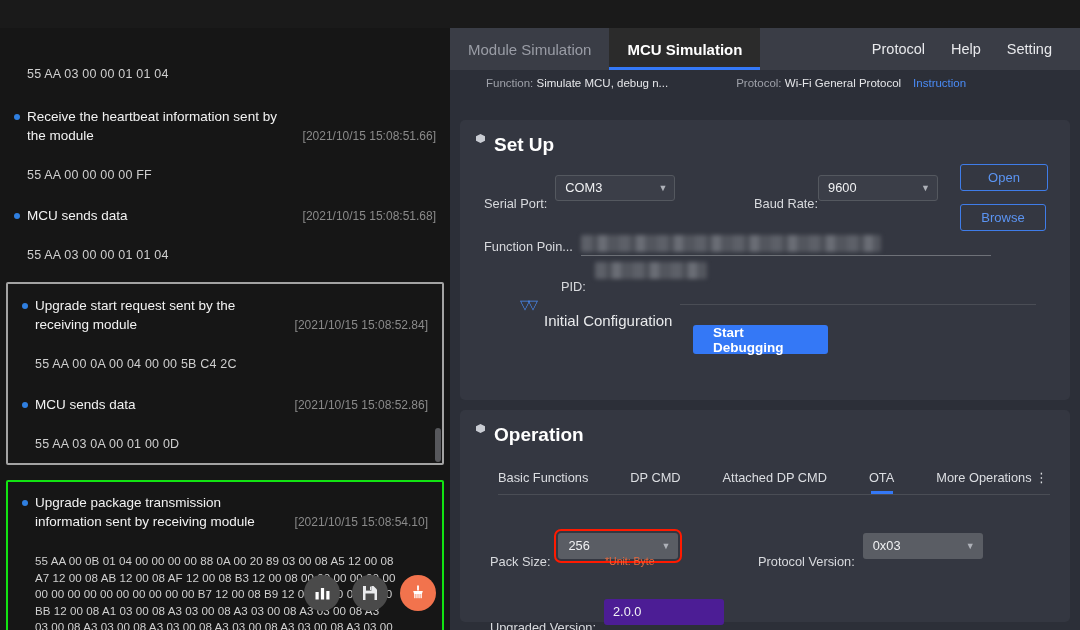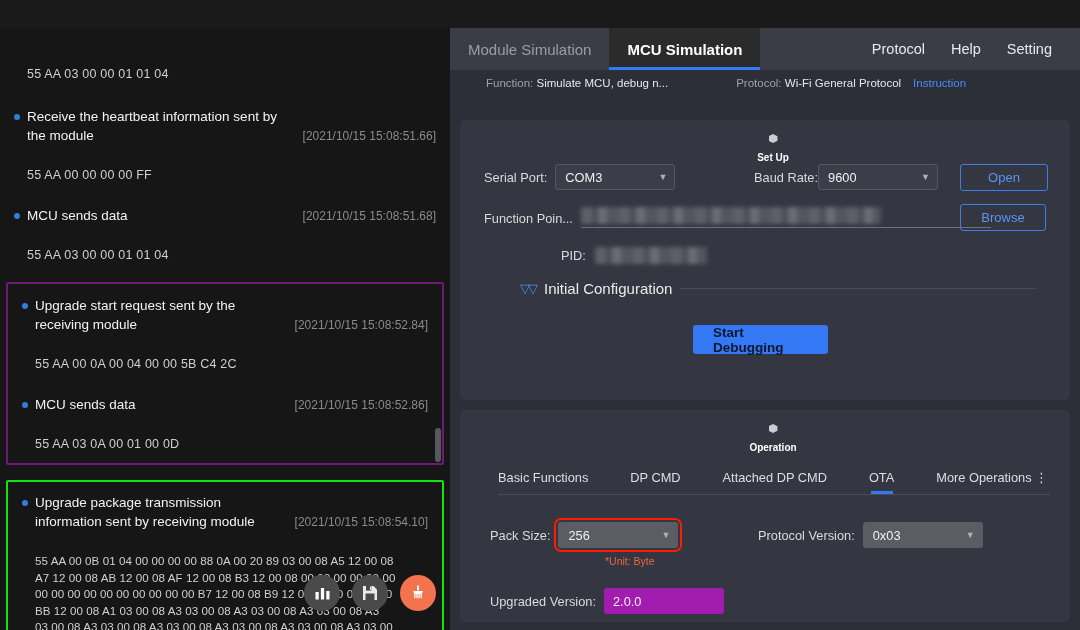--- a/index.html
+++ b/index.html
@@ -58,21 +58,21 @@
     color: #8a8a8a; font-size: 12px; white-space: nowrap;
     margin-left: auto; align-self: flex-end; padding-bottom: 2px;
   }
   .log-body {
     color: #cfcfcf; font-size: 12.5px; line-height: 17px;
     padding-left: 13px; margin-top: 22px;
     letter-spacing: .2px;
   }
   .log-body.hex { font-size: 11.6px; line-height: 16.5px; letter-spacing: .05px; }
 
-  .boxed { border: 2px solid #701a75; border-radius: 2px; margin: 0 6px; padding: 6px 8px 10px; }
+  .boxed { border: 2px solid #a3a3a3; border-radius: 2px; margin: 0 6px; padding: 6px 8px 10px; }
   .boxed.green { border-color: #12e312; }
   .boxed .log-entry { padding: 0 6px; }
 
   
   .lscroll {
     position: absolute; left: 434px; top: 28px; width: 8px; height: 602px;
     background: transparent;
   }
   .lscroll .thumb {
     position: absolute; left: 1px; width: 6px; border-radius: 3px;
@@ -132,31 +132,31 @@
 
   
   .card {
     position: absolute; left: 10px; width: 610px;
     background: #343741; border-radius: 5px;
   }
   #card-setup { top: 92px; height: 280px; }
   #card-op { top: 382px; height: 212px; }
 
   .card-title {
-    display: flex; align-items: center; gap: 9px;
+    display: flex; align-items: flex-start; gap: 9px;
     padding: 14px 0 0 16px;
-    color: #ffffff; font-size: 10px; font-weight: bold; flex-direction: column;
+    color: #ffffff; font-size: 19px; font-weight: bold;
   }
   .hex-dot {
     width: 9px; height: 9px; background: #c9ccd3;
     clip-path: polygon(50% 0,100% 25%,100% 75%,50% 100%,0 75%,0 25%);
   }
 
   .row { position: absolute; display: flex; align-items: center; }
-  .lbl { color: #d8dade; font-size: 12.8px; }
+  .lbl { color: #d8dade; font-size: 12.8px; margin-top: 32px; }
 
   .select {
     position: relative;
     background: #3b3e48; border: 1px solid #54585f; border-radius: 3px;
     height: 26px; display: flex; align-items: center;
     color: #f0f1f3; font-size: 12.8px; padding: 0 22px 0 9px;
   }
   .select .chev {
     position: absolute; right: 7px; top: 50%; transform: translateY(-50%);
     color: #aeb1b8; font-size: 9px; line-height: 1;
@@ -164,21 +164,21 @@
   .select.flat { background: #5a5d64; border-color: transparent; }
   .select.hl { outline: 2px solid #ff1a00; outline-offset: 2px; }
 
   .btn-outline {
     border: 1px solid #3f7ce8; border-radius: 3px;
     color: #5b94f2; font-size: 13px;
     height: 27px; padding: 0 18px;
     display: flex; align-items: center; justify-content: center;
   }
   .btn-primary {
-    background: #3478f6; border-radius: 3px; color: #0f172a;
+    background: #3478f6; border-radius: 3px; color: #ffffff;
     font-size: 13.5px; font-weight: bold;
     height: 27px; padding: 12px 20px;
     display: flex; align-items: center; justify-content: flex-start;
   }
 
   .redact {
     height: 17px; border-radius: 2px;
     background:
       repeating-linear-gradient(90deg,#5d6068 0 11px,#4b4e56 11px 17px,#6a6d75 17px 26px,#53565e 26px 38px);
     filter: blur(2.2px);
@@ -198,21 +198,21 @@
   .optab:last-child { margin-right: 0; }
   .optab.active::after {
     content: ""; position: absolute; left: 50%; transform: translateX(-50%);
     bottom: 0; width: 22px; height: 3px; background: #3478f6;
   }
   .optabs-line { height: 1px; background: #4a4d55; }
 
   .unit-note { color: #e8683c; font-size: 10.5px; }
 
   .input-flat {
-    background: #a21caf; border-radius: 3px; height: 26px;
+    background: #4c1d95; border-radius: 3px; height: 26px;
     display: flex; align-items: center; padding: 0 9px;
     color: #f2f3f5; font-size: 12.8px;
   }
 </style>
 </head>
 <body>
 
 <div class="app">
 
   <div class="titlebar">

